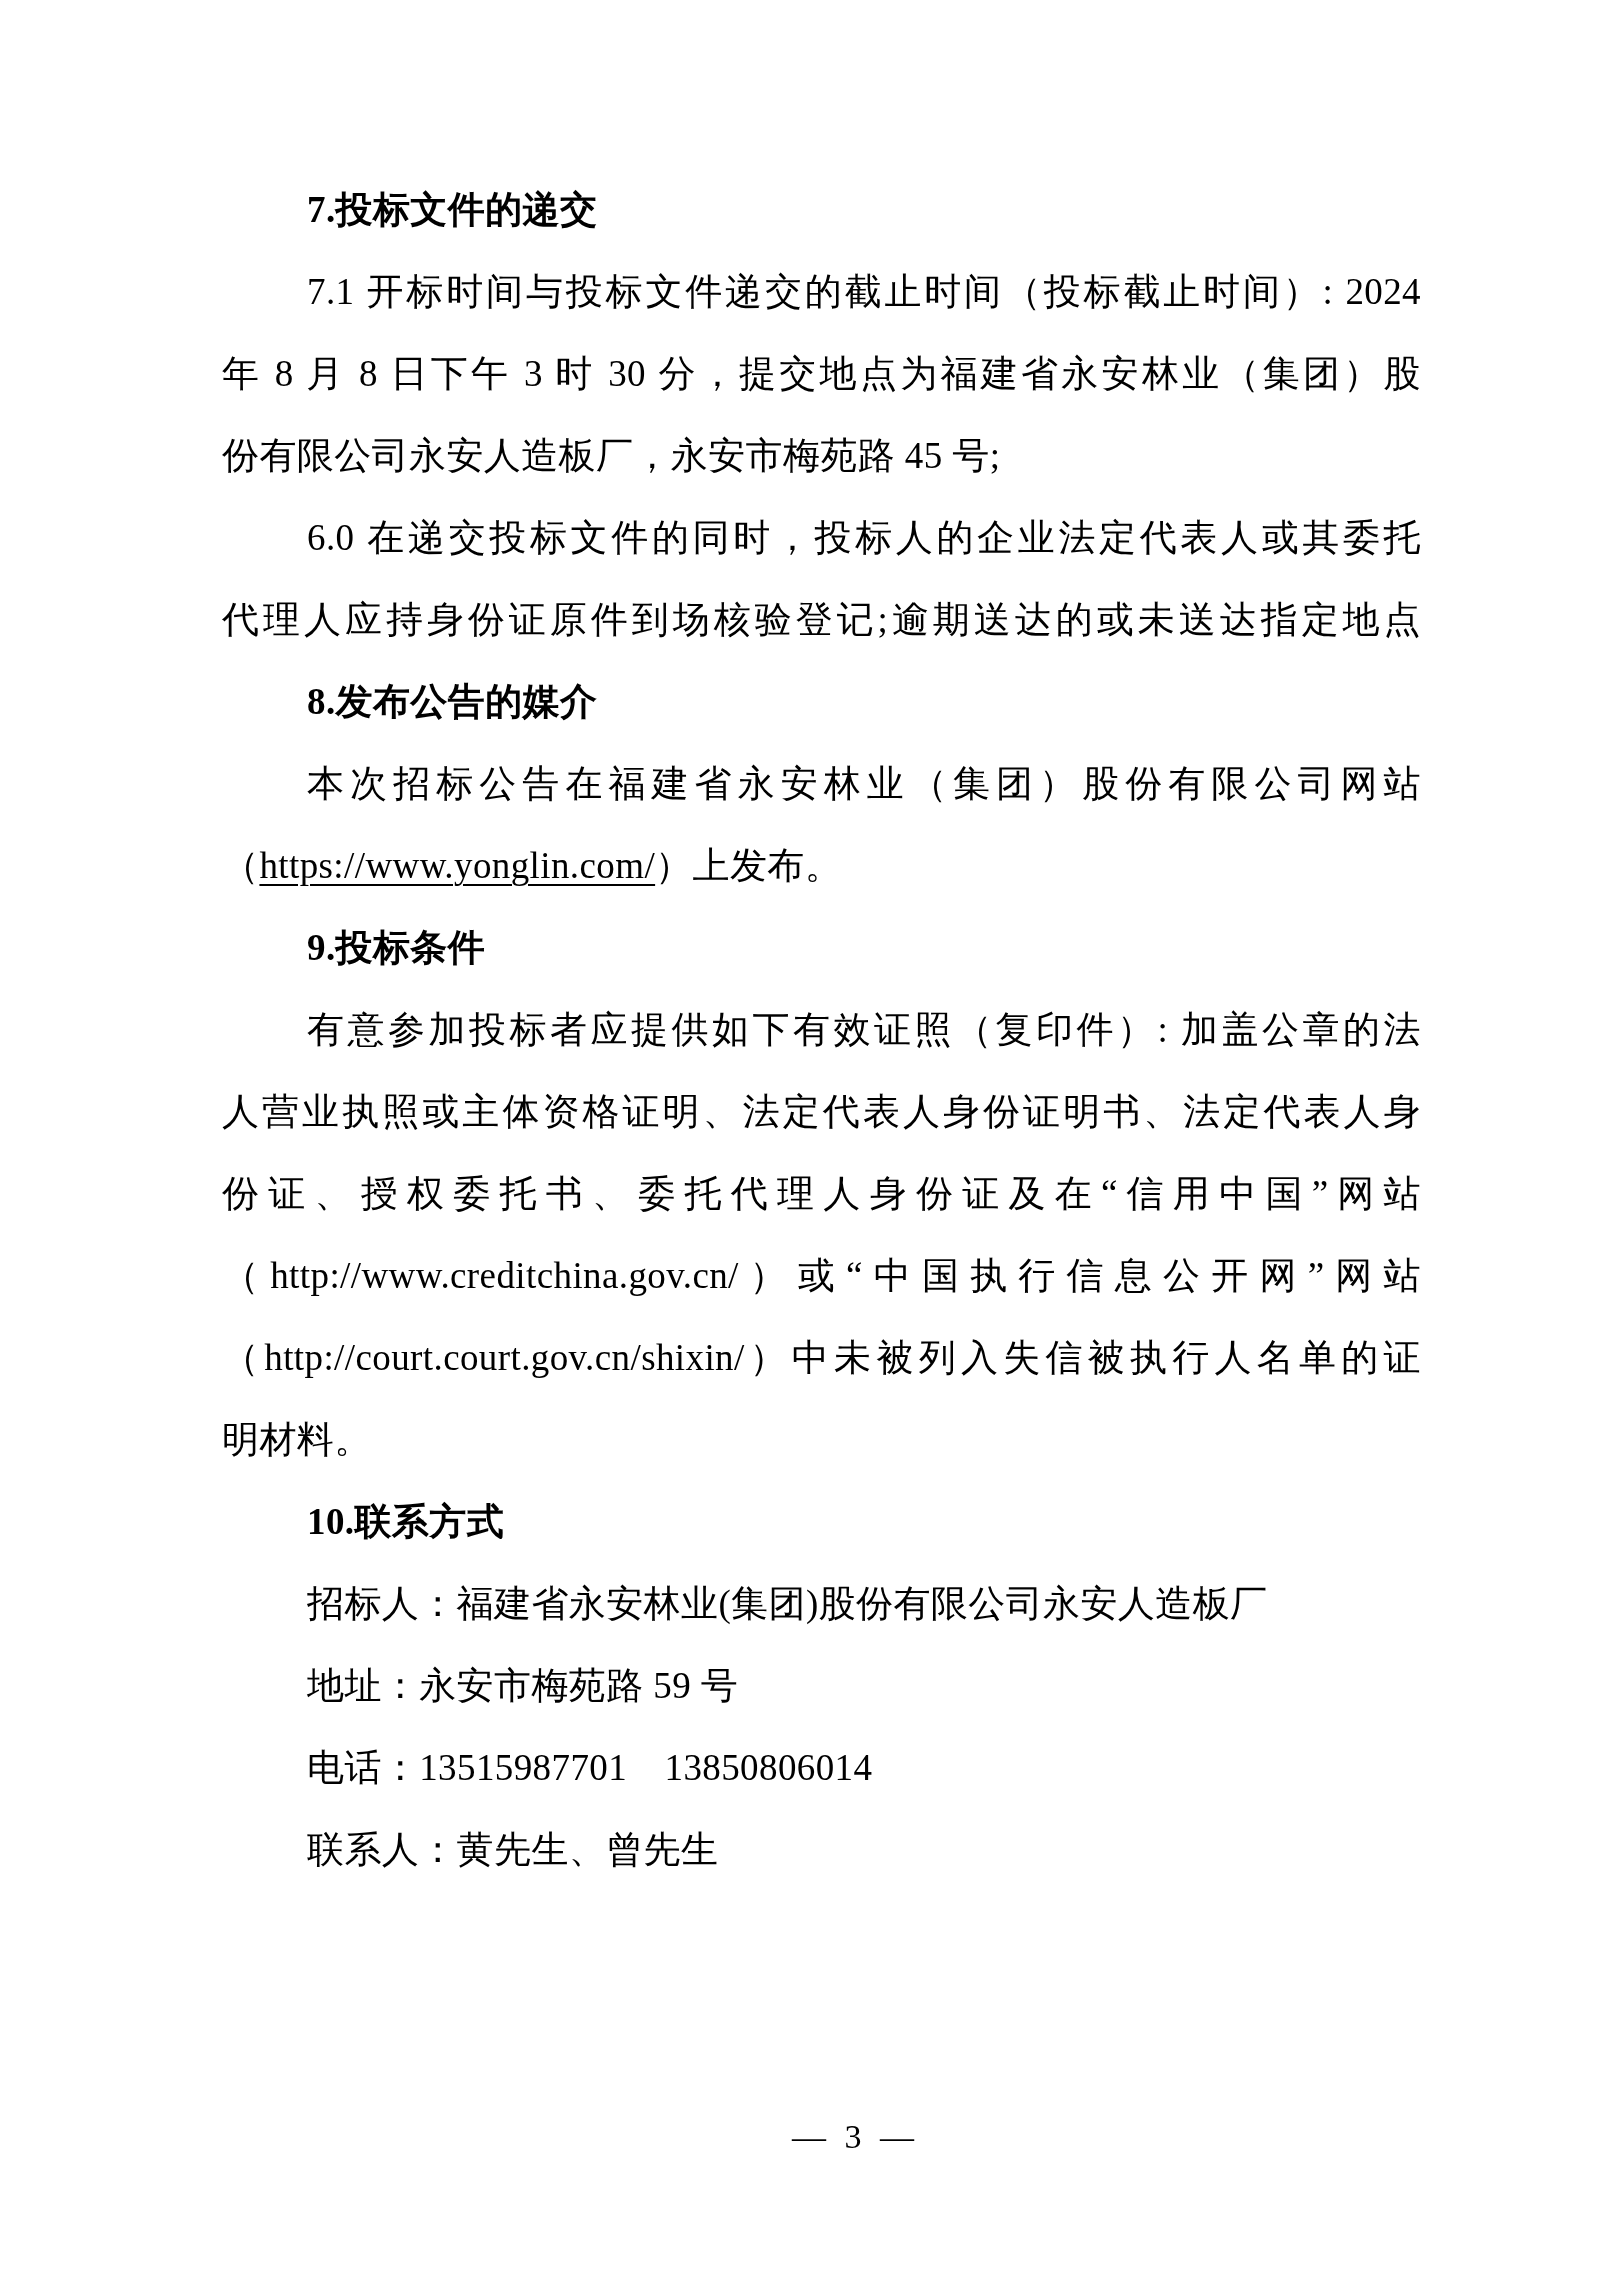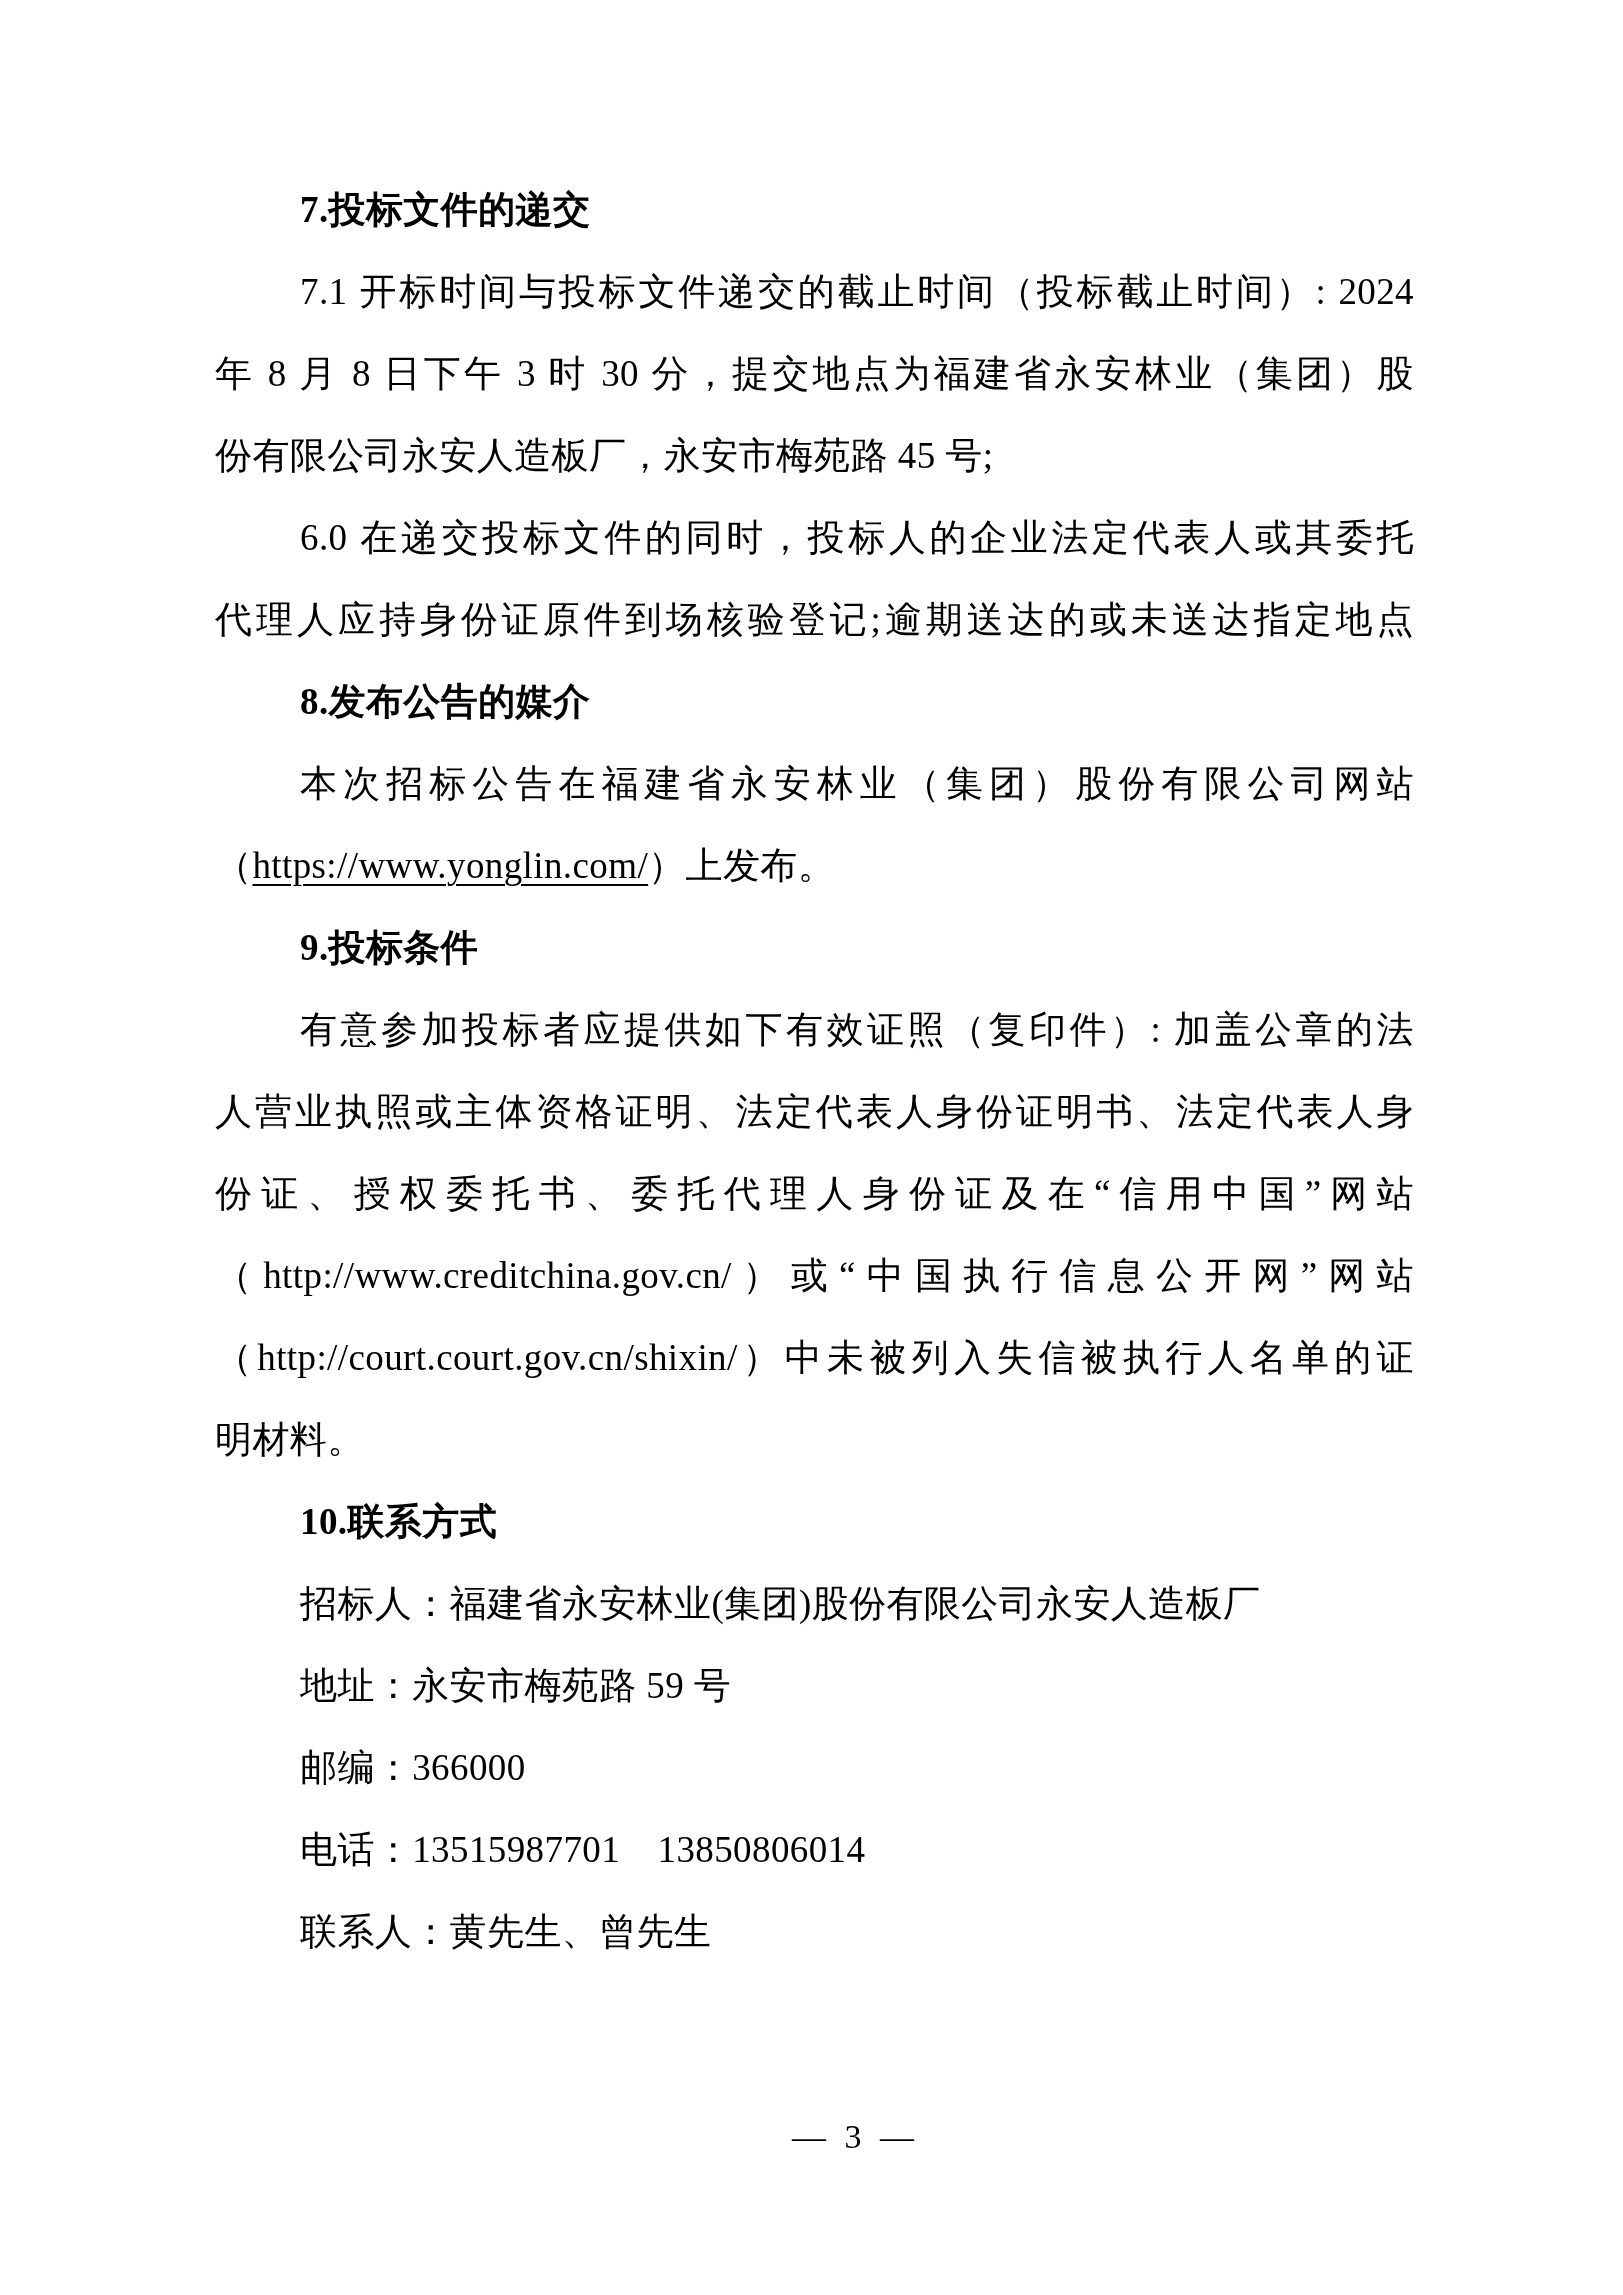--- a/index.html
+++ b/index.html
@@ -10,21 +10,21 @@
   body {
     width: 1623px;
     height: 2295px;
     position: relative;
     overflow: hidden;
     font-family: "Liberation Serif", "DejaVu Serif", serif;
     color: #000000;
   }
   .content {
     position: absolute;
-    left: 215px;
+    left: 222px;
     top: 169px;
     width: 1199px;
   }
   .line {
     font-size: 37px;
     line-height: 82px;
     letter-spacing: 0.4px;
     text-align: left;
   }
   .h {
@@ -69,19 +69,18 @@
   <div class="line h ind">9.投标条件</div>
   <div class="line jt ind">有意参加投标者应提供如下有效证照（复印件）: 加盖公章的法</div>
   <div class="line jt">人营业执照或主体资格证明、法定代表人身份证明书、法定代表人身</div>
   <div class="line jt">份证、授权委托书、委托代理人身份证及在“信用中国”网站</div>
   <div class="line jt">（http://www.creditchina.gov.cn/）或“中国执行信息公开网”网站</div>
   <div class="line jt">（http://court.court.gov.cn/shixin/）中未被列入失信被执行人名单的证</div>
   <div class="line">明材料。</div>
   <div class="line h ind">10.联系方式</div>
   <div class="line ind">招标人：福建省永安林业(集团)股份有限公司永安人造板厂</div>
   <div class="line ind">地址：永安市梅苑路 59 号</div>
-  <div class="line ind">邮编：366000</div>
   <div class="line ind">电话：13515987701　13850806014</div>
   <div class="line ind">联系人：黄先生、曾先生</div>
 </div>
 
 <div class="pagenum">— 3 —</div>
 
 
 </body></html>

